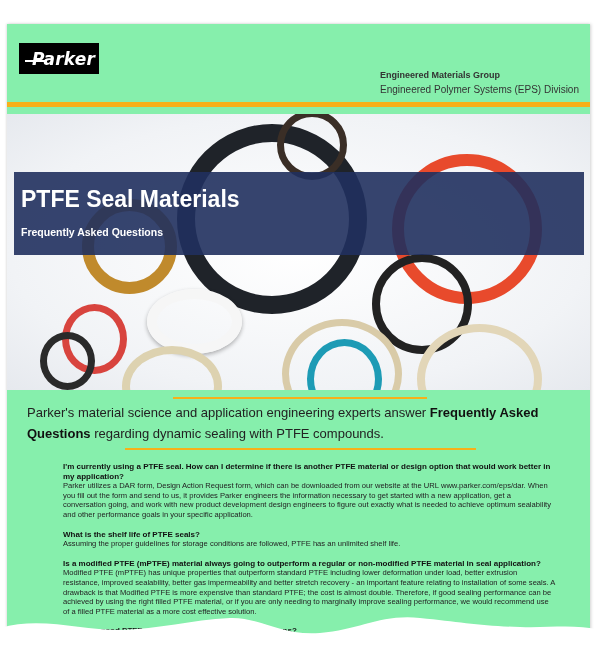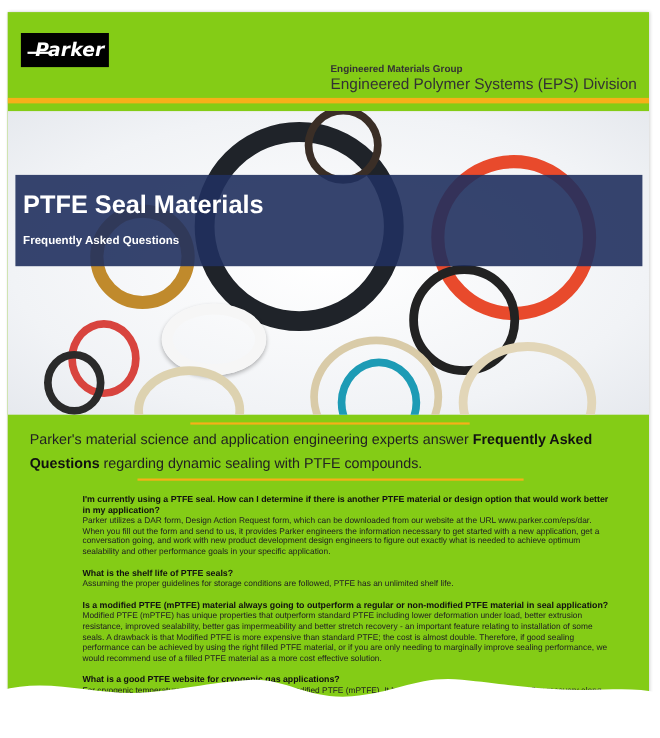--- a/index.html
+++ b/index.html
@@ -1,50 +1,50 @@
 <!DOCTYPE html>
 <html><head>
 <meta charset="utf-8">
 <style>
   html, body { margin:0; padding:0; background:#ffffff; }
   body { width:600px; height:671px; position:relative; overflow:hidden; font-family:"Liberation Sans", sans-serif; }
   .page {
-    position:absolute; left:7px; top:11px; width:583px; height:640px;
-    background:#84cc16; box-shadow: 1px 0 3px rgba(0,0,0,0.18), -1px 0 2px rgba(0,0,0,0.08);
+    position:absolute; left:7px; top:24px; width:583px; height:640px;
+    background:#86efac; box-shadow: 1px 0 3px rgba(0,0,0,0.18), -1px 0 2px rgba(0,0,0,0.08);
     overflow:hidden;
   }
   .logo {
     position:absolute; left:12px; top:19px; width:80px; height:31px; background:#000;
     display:flex; align-items:center; justify-content:flex-end; padding-right:4px; box-sizing:border-box;
   }
   .logo-bar { position:absolute; left:6px; top:17px; width:22px; height:2px; background:#fff; }
   .logo-text { color:#fff; font-weight:bold; font-size:17px; letter-spacing:0.2px; font-family:"DejaVu Sans", sans-serif; font-style:italic; }
   .group-info { position:absolute; right:11px; top:45px; text-align:left; color:#333; }
   .group-name { font-size:9px; font-weight:bold; line-height:13px; }
-  .division { font-size:14px; line-height:15px; }
+  .division { font-size:10px; line-height:15px; }
   .gold-rule { position:absolute; left:0; top:78px; width:583px; height:5px; background:#f7b019; }
   .hero {
     position:absolute; left:0; top:90px; width:583px; height:276px;
     background: radial-gradient(ellipse at 50% 50%, #ffffff 0%, #f1f3f6 70%, #e6e9ee 100%);
     overflow:hidden;
   }
   .ring { position:absolute; border-radius:50%; box-sizing:border-box; }
   .banner {
     position:absolute; left:7px; top:58px; width:570px; height:83px;
     background:rgba(32,48,94,0.90);
   }
   .banner-title { position:absolute; left:7px; top:14px; color:#fff; font-weight:bold; font-size:23px; }
   .banner-sub { position:absolute; left:7px; top:54px; color:#fff; font-weight:bold; font-size:10.5px; }
   .rule-top { position:absolute; left:166px; top:373px; width:254px; height:2px; background:#f7b019; }
   .intro { position:absolute; left:20px; top:378px; width:540px; font-size:13px; color:#222; line-height:21px; }
   .intro b { color:#111; }
   .rule-bottom { position:absolute; left:118px; top:424px; width:351px; height:2px; background:#f7b019; }
   .faq { position:absolute; left:56px; top:438px; width:492px; font-size:7.6px; color:#222; line-height:9.6px; }
   .faq .q { font-weight:bold; color:#111; font-size:8px; }
-  .faq .item { margin-bottom:10px;margin-left:12px; }
+  .faq .item { margin-bottom:10px; }
   .tear { position:absolute; left:0; top:600px; width:600px; height:71px; }
 </style>
 </head>
 <body>
 
 <div class="page">
 
   <div class="logo">
     <div class="logo-bar"></div>
     <span class="logo-text">Parker</span>

